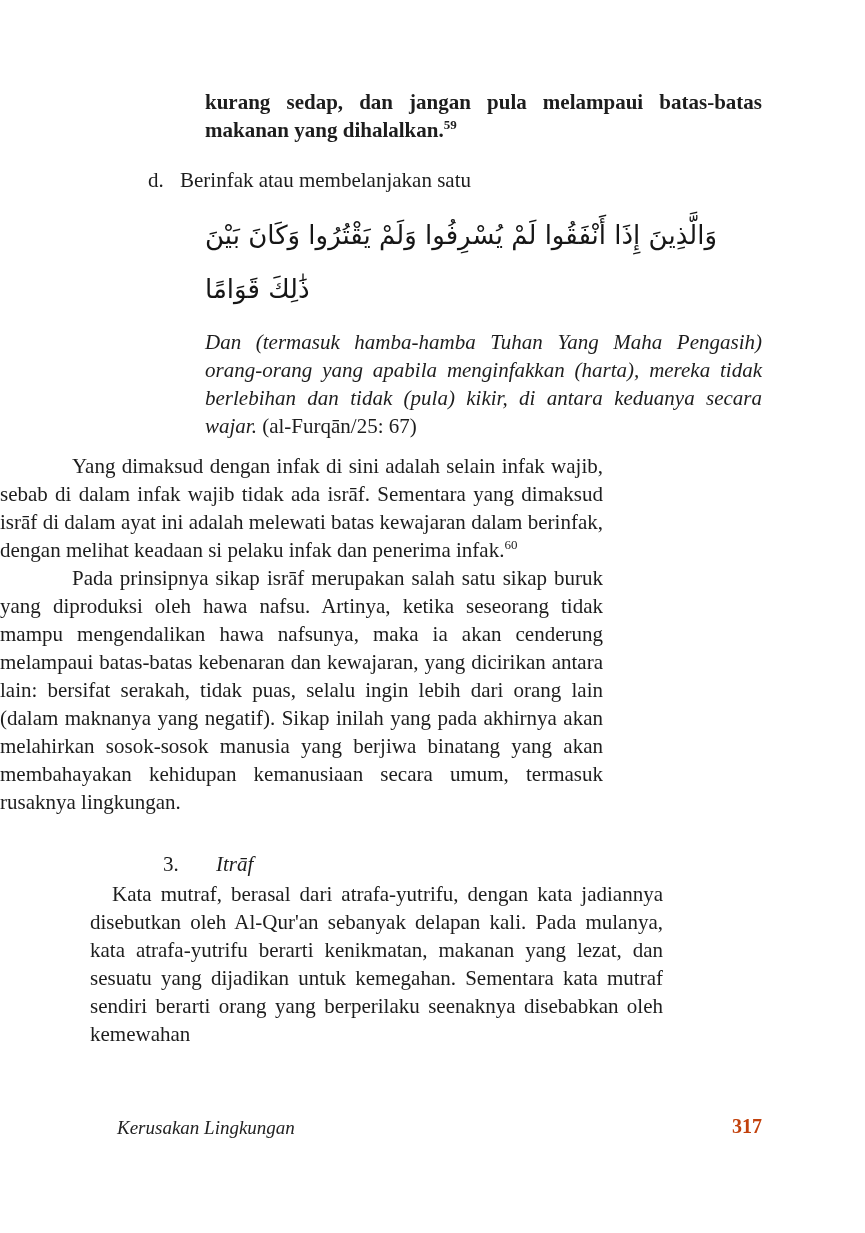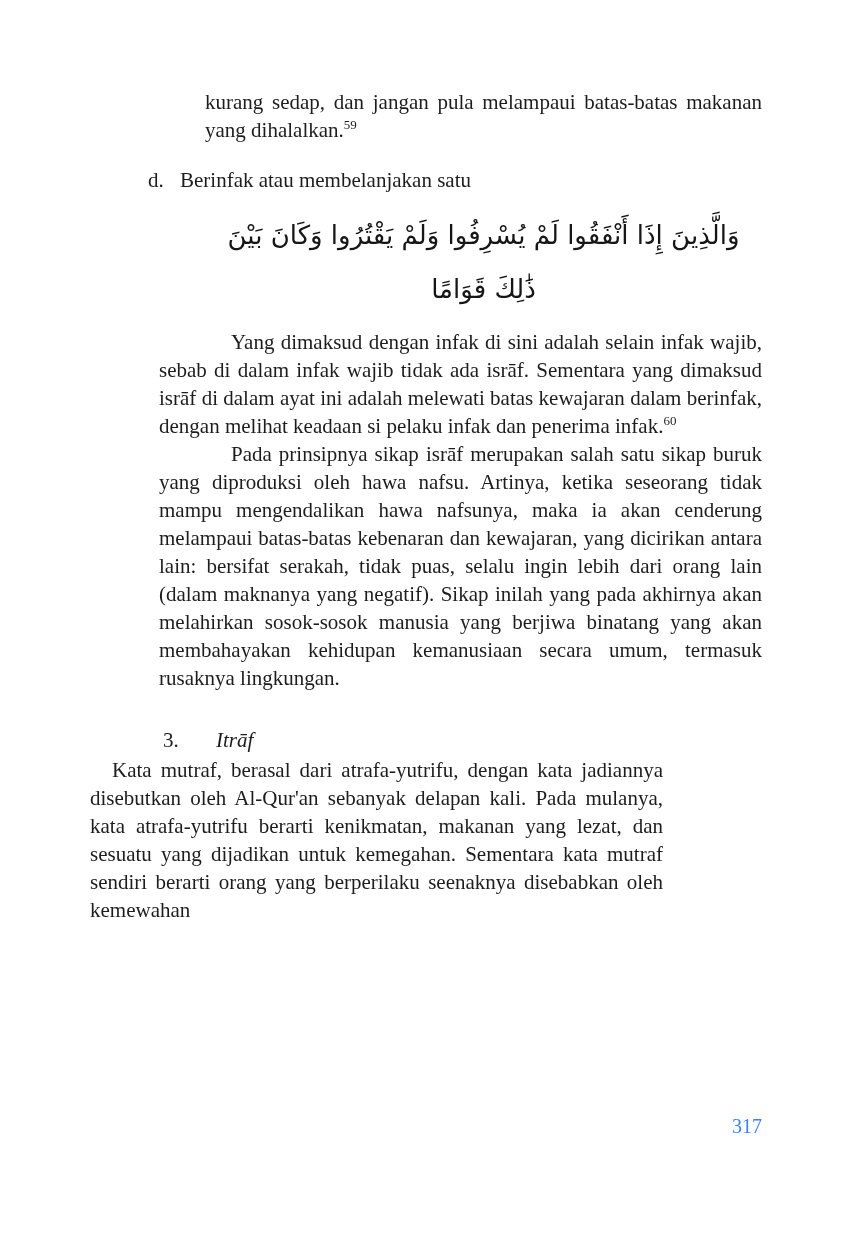--- a/index.html
+++ b/index.html
@@ -18,71 +18,73 @@
   .justify { text-align:justify; }
   .sup { font-size:13px; vertical-align:super; line-height:0; }
 
   .quote-cont { margin-left:205px; width:557px; }
 
   .h-item { display:flex; margin-left:148px; margin-top:22px; }
   .h-item .marker { width:32px; flex:none; }
 
   .arabic {
     margin-left:205px; width:557px; margin-top:14px;
-    direction:rtl; text-align:center;
+    direction:rtl; text-align:left;
     font-family:"DejaVu Sans", sans-serif;
     font-size:26px; line-height:54px;
     color:#161616;
   }
 
   .translation { margin-left:205px; width:557px; margin-top:12px; font-style:italic; }
   .translation .sup, .translation .roman { font-style:normal; }
 
-  .body-para { margin-left:159px; width:603px; text-indent:72px; }
+  .body-para { width:603px; text-indent:72px; }
   .body-para.first { margin-top:16px; }
 
   .section-head { display:flex; margin-left:163px; margin-top:34px; }
   .section-head .marker { width:29px; flex:none; }
   .section-head .title { font-style:italic;margin-left:24px; }
 
   .sect-para { margin-left:90px; width:573px; text-indent:22px; margin-top:2px; }
 
   .footer-title {
     position:absolute; left:117px; top:1114px;
     font-style:italic; font-size:19px; color:#222;
   }
   .footer-page {
     position:absolute; right:103px; top:1112px;
-    font-size:20px; color:#3b82f6;
+    font-size:20px; color:#c2410c;font-weight:bold;
   }
 </style>
 </head>
 <body>
 
 <div class="page">
   <div class="flow">
 
-    <p class="quote-cont justify" style="margin-bottom: 1px; margin-top: 12px;"><span>kurang sedap, dan jangan pula melampaui batas-batas makanan yang dihalalkan.</span><span class="sup">59</span></p>
+    <p class="quote-cont justify" style="margin-bottom: 1px; margin-top: 12px; font-weight: bold;"><span>kurang sedap, dan jangan pula melampaui batas-batas makanan yang dihalalkan.</span><span class="sup">59</span></p>
 
     <div class="h-item">
       <span class="marker">d.</span>
       <span>Berinfak atau membelanjakan satu</span>
     </div>
 
     <div class="arabic">وَالَّذِينَ إِذَا أَنْفَقُوا لَمْ يُسْرِفُوا وَلَمْ يَقْتُرُوا وَكَانَ بَيْنَ ذَٰلِكَ قَوَامًا</div>
 
+    <p class="translation justify" style="margin-bottom: 0px; margin-top: 12px;"><span class="i">Dan (termasuk hamba-hamba Tuhan Yang Maha Pengasih) orang-orang yang apabila menginfakkan (harta), mereka tidak berlebihan dan tidak (pula) kikir, di antara keduanya secara wajar.</span><span class="roman"> (al-Furqān/25: 67)</span></p>
 
     <p class="body-para first justify" style="margin-bottom: 0px; margin-top: 12px;"><span>Yang dimaksud dengan infak di sini adalah selain infak wajib, sebab di dalam infak wajib tidak ada </span><span class="i">isrāf.</span><span> Sementara yang dimaksud </span><span class="i">isrāf</span><span> di dalam ayat ini adalah melewati batas kewajaran dalam berinfak, dengan melihat keadaan si pelaku infak dan penerima infak.</span><span class="sup">60</span></p>
 
     <p class="body-para justify" style="margin-top: 0px; margin-bottom: 0px;"><span>Pada prinsipnya sikap </span><span class="i">isrāf</span><span> merupakan salah satu sikap buruk yang diproduksi oleh hawa nafsu. Artinya, ketika seseorang tidak mampu mengendalikan hawa nafsunya, maka ia akan cenderung melampaui batas-batas kebenaran dan kewajaran, yang dicirikan antara lain: bersifat serakah, tidak puas, selalu ingin lebih dari orang lain (dalam maknanya yang negatif). Sikap inilah yang pada akhirnya akan melahirkan sosok-sosok manusia yang berjiwa binatang yang akan membahayakan kehidupan kemanusiaan secara umum, termasuk rusaknya lingkungan.</span></p>
 
     <div class="section-head">
       <span class="marker">3.</span>
       <span class="title">Itrāf</span>
     </div>
 
     <p class="sect-para justify" style="margin-top: 2px; margin-bottom: 0px;"><span>Kata </span><span class="i">mutraf,</span><span> berasal dari </span><span class="i">atrafa-yutrifu,</span><span> dengan kata jadiannya disebutkan oleh Al-Qur'an sebanyak delapan kali. Pada mulanya, kata </span><span class="i">atrafa-yutrifu</span><span> berarti kenikmatan, makanan yang lezat, dan sesuatu yang dijadikan untuk kemegahan. Sementara kata </span><span class="i">mutraf</span><span> sendiri berarti orang yang berperilaku seenaknya disebabkan oleh kemewahan</span></p>
 
   </div>
 
+  <div class="footer-title">Kerusakan Lingkungan</div>
 
   <div class="footer-page">317</div>
 </div>
 
 </body></html>

